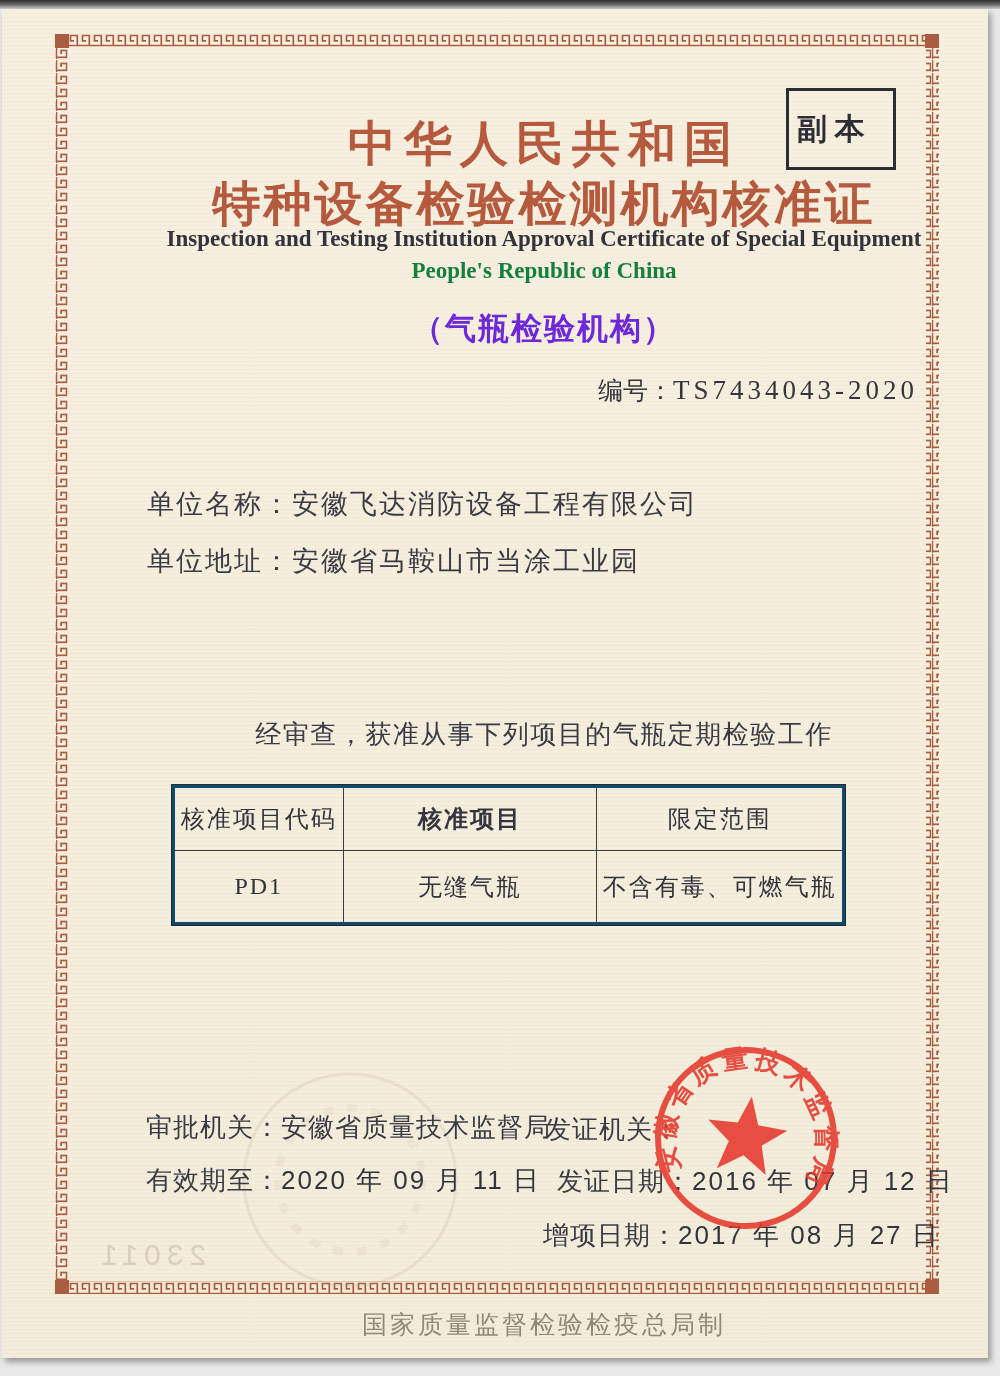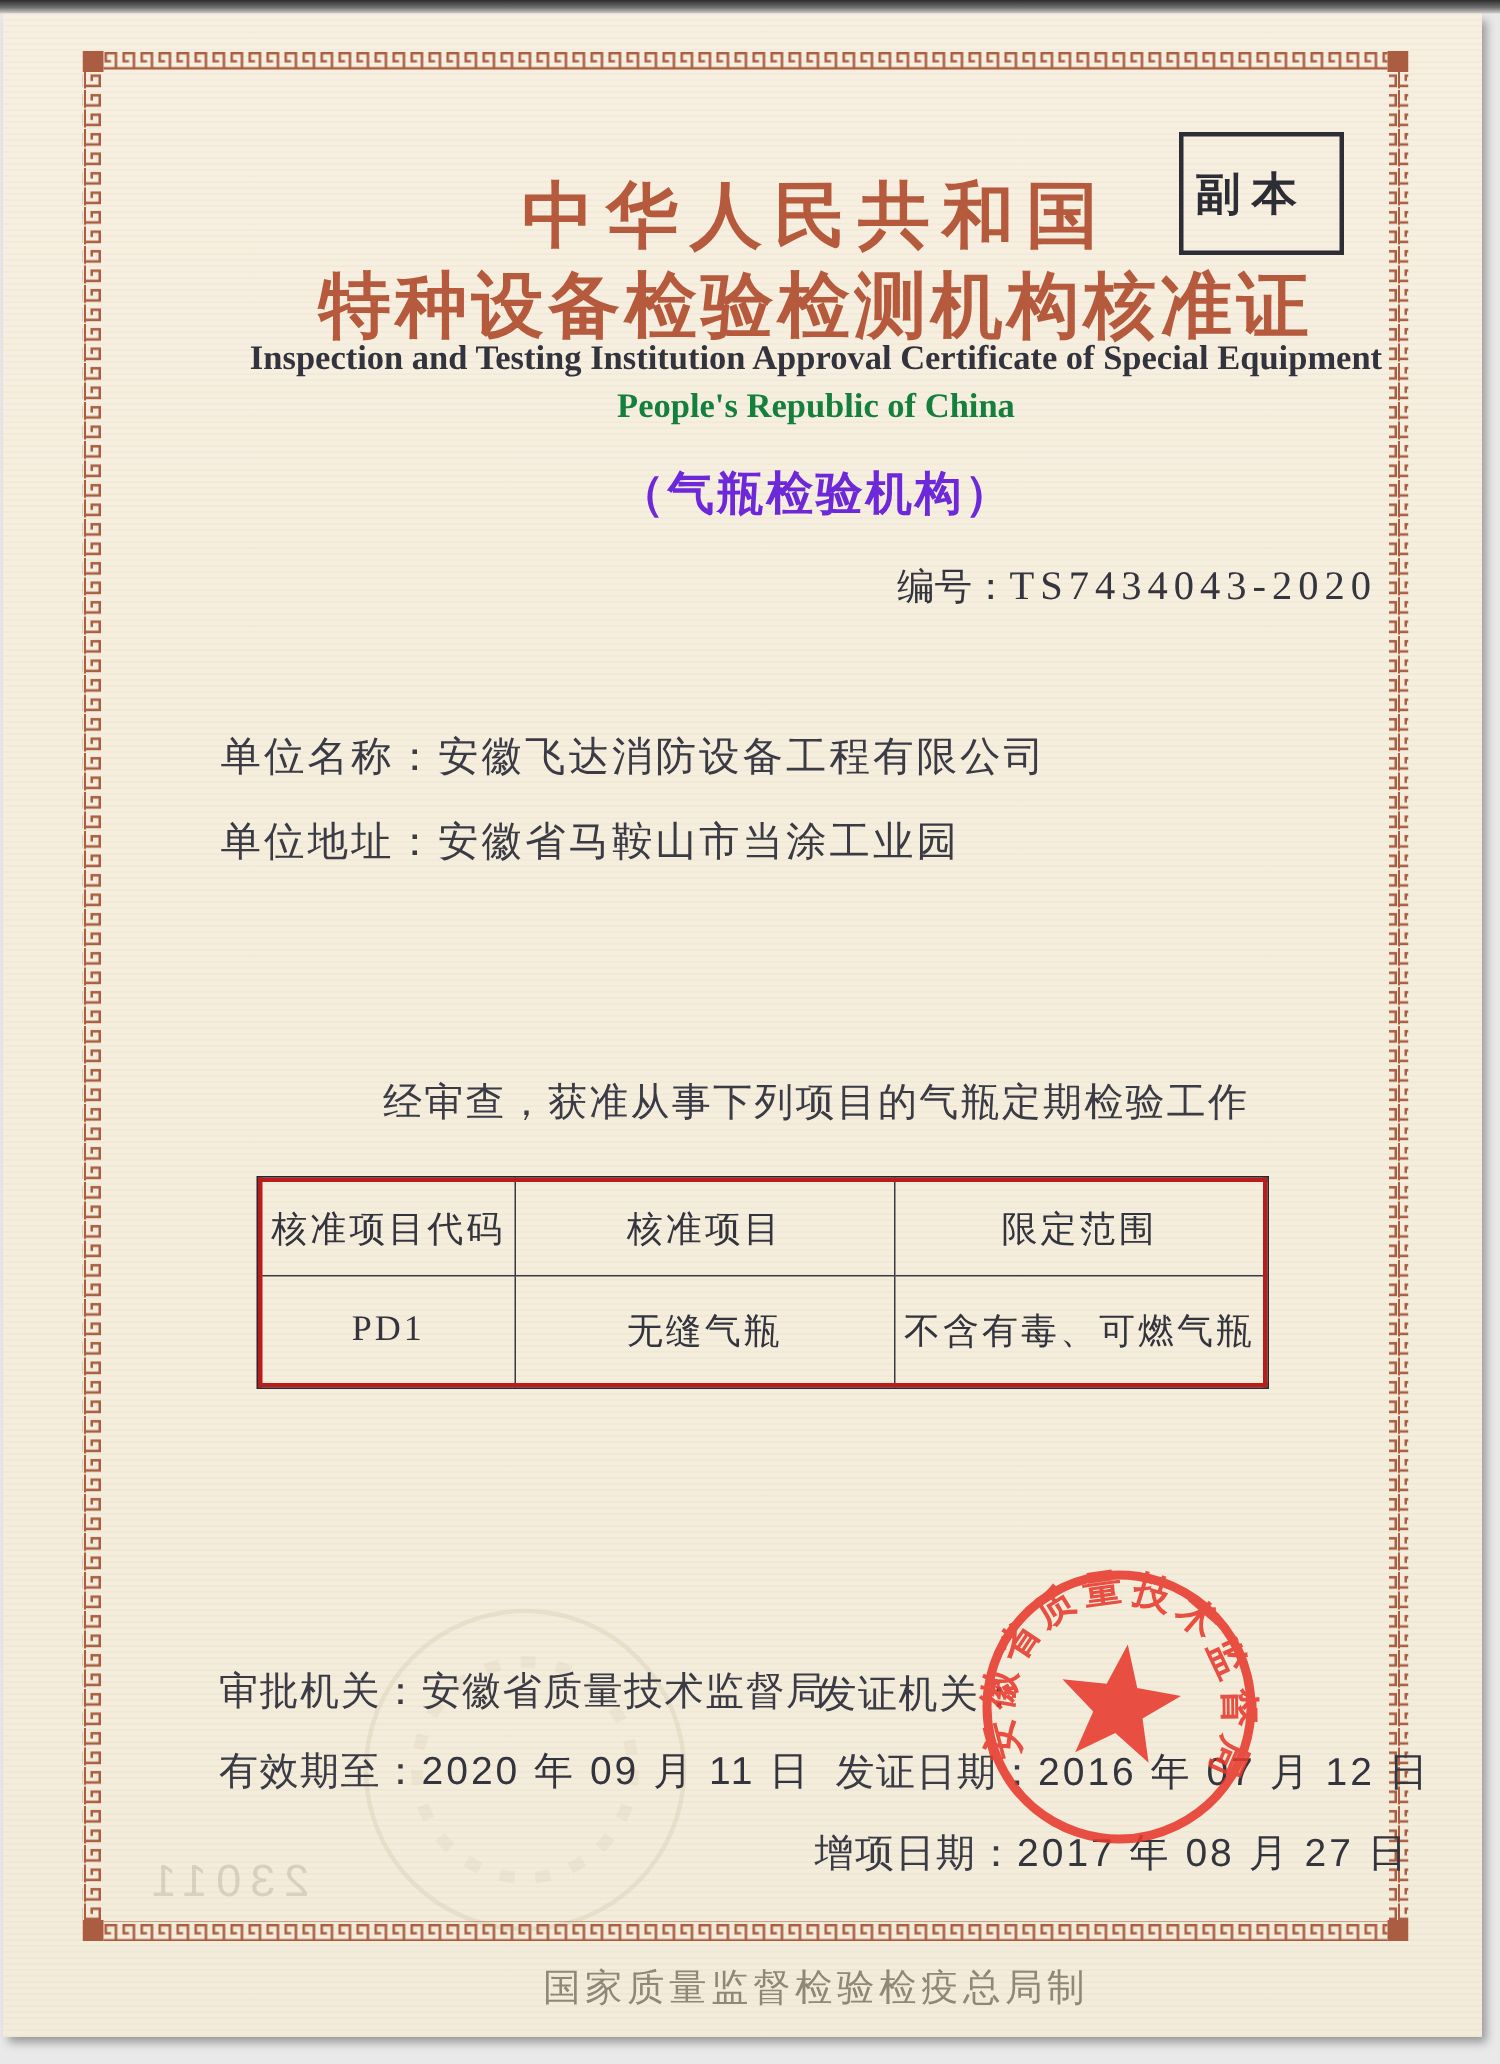--- a/index.html
+++ b/index.html
@@ -45,22 +45,22 @@
 
   table.approval{
     position:absolute;left:172px;top:785px;width:673px;height:137px;
     border-collapse:collapse;table-layout:fixed;
     color:#33343d;
   }
   table.approval td{
     border:1.6px solid #3a3b42;text-align:center;vertical-align:middle;
     font-size:24px;letter-spacing:2px;padding:0;
   }
-  table.approval{border:3px solid #b91c1c;outline:0.5px solid #26262e;}
-  .col1{width:25.2%;} .col2{width:38%;} .col3{width:36.8%;}
+  table.approval{border:3px solid #0c4a6e;outline:0.5px solid #26262e;}
+  .col1{width:25.2%;} .col2{width:38%;font-weight:bold;} .col3{width:36.8%;}
   tr.hdr{height:64px;} tr.dat{height:73px;margin-top:21px;}
   .mono-serif{font-family:"Liberation Serif","DejaVu Serif",serif;letter-spacing:3px;}
 
   .b-label{font-size:26px;letter-spacing:1px;color:#3a3b45;}
   .date-val{font-size:26px;color:#33343e;font-family:"Liberation Sans","DejaVu Sans",sans-serif;letter-spacing:2px;}
   .approve-org{top:1110px;left:146px;}
   .valid{top:1163px;left:146px;}
   .issue-org{top:1112px;left:545px;}
   .issue-date{top:1164px;left:557px;}
   .add-date{top:1218px;left:543px;}

